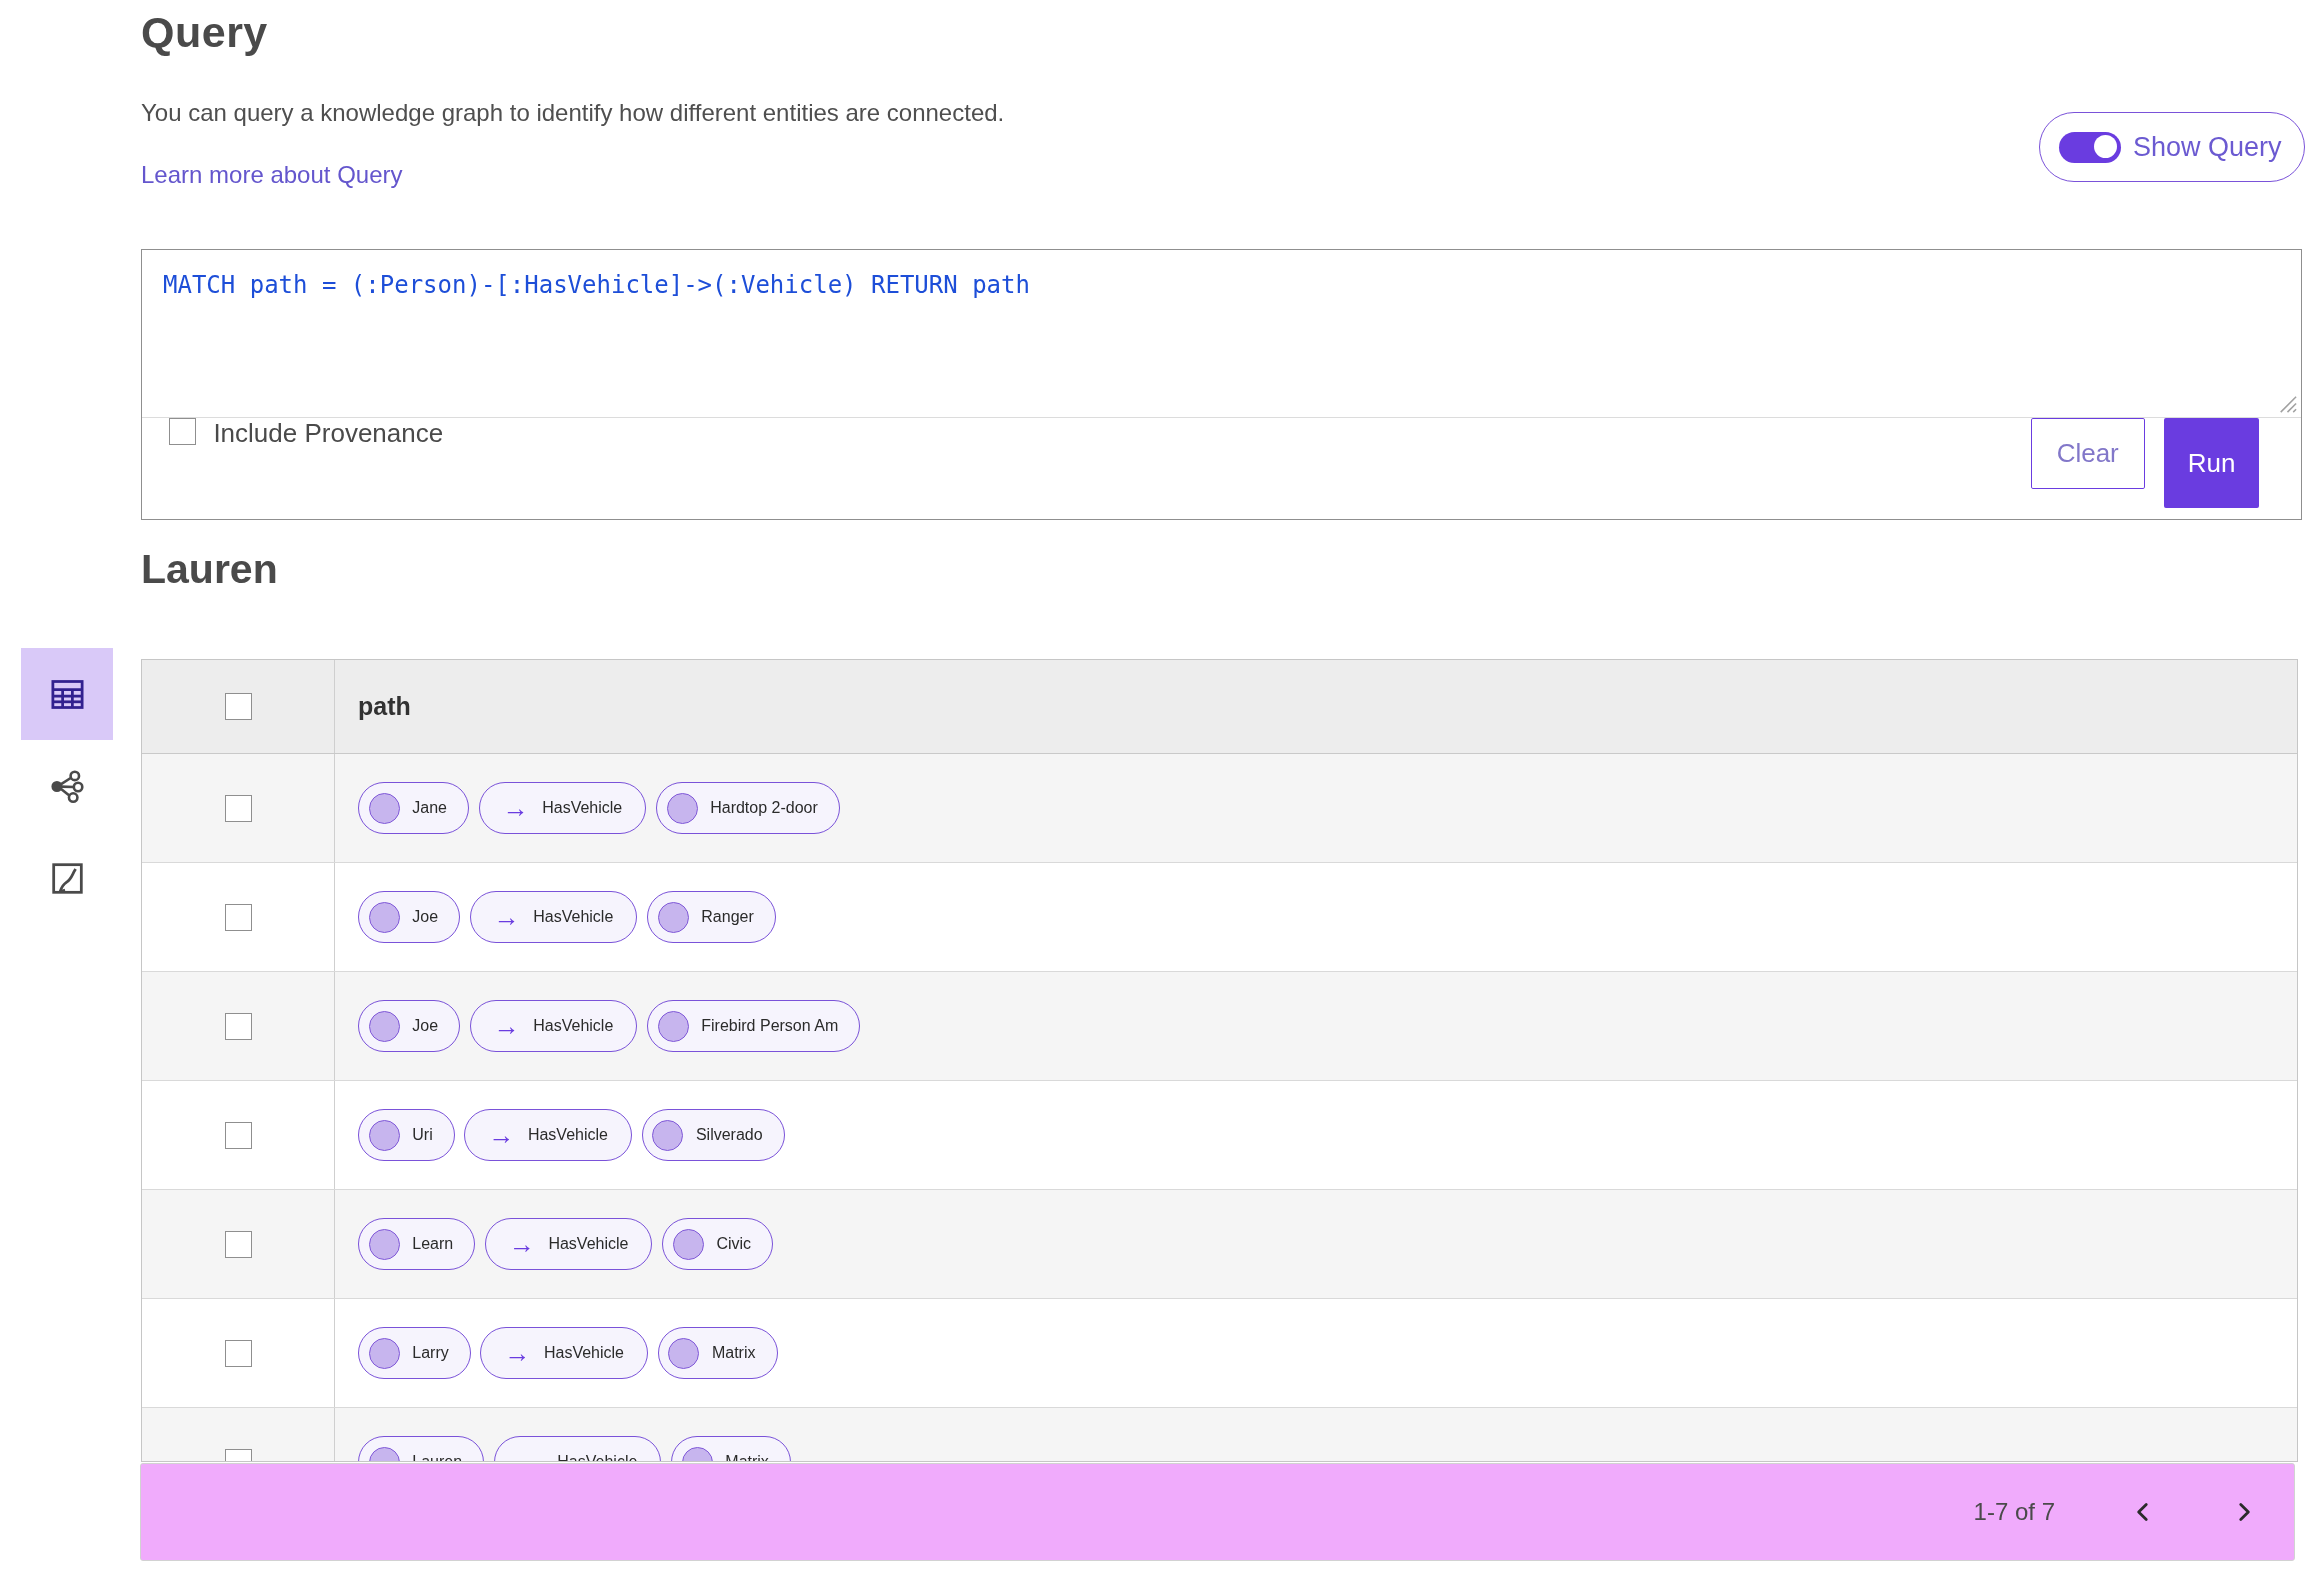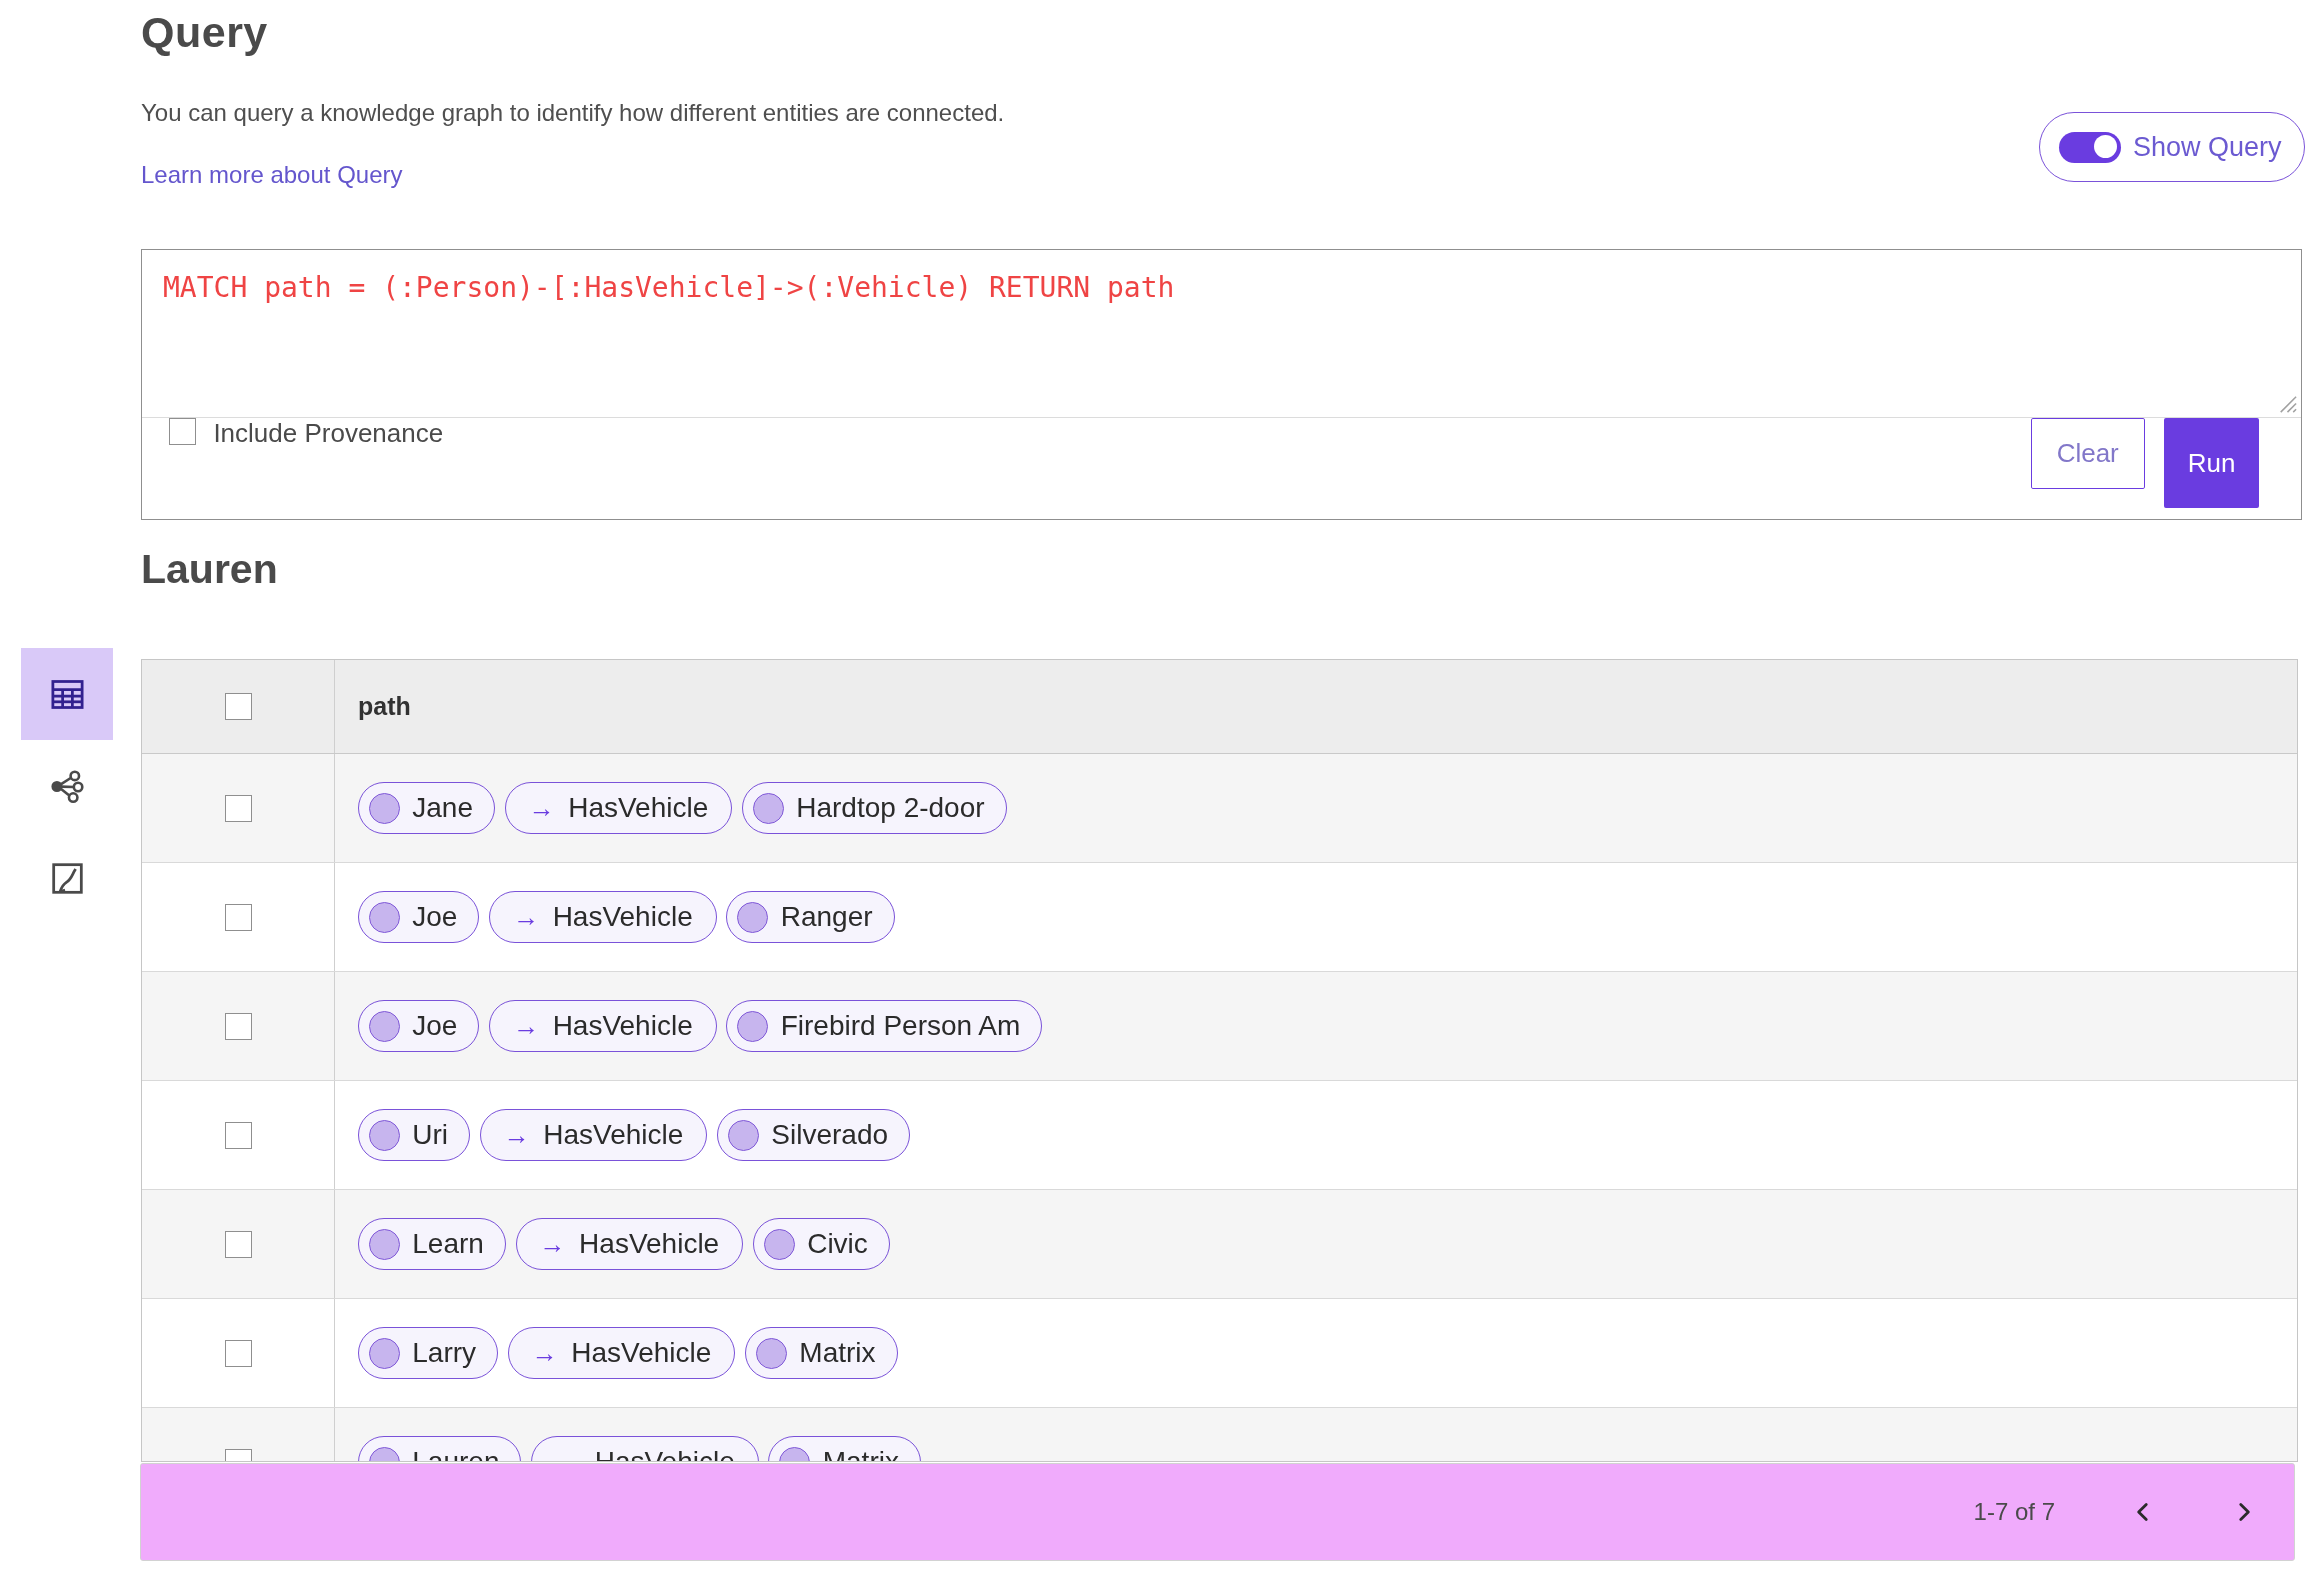--- a/index.html
+++ b/index.html
@@ -13,21 +13,21 @@
 
   
   .show-query { position:absolute; left:2039px; top:112px; height:70px; background:#fff; border:1.9px solid #7a52d9; border-radius:39px; display:flex; align-items:center; padding:0 23px 0 19.3px; cursor:pointer; }
   .switch { position:relative; width:62px; height:31px; background:#6a3ce0; border-radius:16.4px; flex:0 0 auto; }
   .knob { position:absolute; top:3.9px; right:4.8px; width:23px; height:23px; background:#fff; border-radius:50%; }
   .show-query-label { font-size:27px; color:#6b5ad1; margin-left:11.6px; white-space:nowrap; }
 
   
   .query-panel { position:absolute; left:141px; top:249px; width:2161px; height:271px; border:1.9px solid #8f8f8f; background:#fff; }
   .query-editor { position:relative; height:168px; border-bottom:1px solid #dcdcdc; }
-  textarea.code { width:100%; height:100%; border:none; outline:none; resize:none; padding:21px 21px; font-family:"DejaVu Sans Mono","Liberation Mono",monospace; font-size:28px; color:#ef4444; background:transparent; white-space:pre-wrap; }
+  textarea.code { width:100%; height:100%; border:none; outline:none; resize:none; padding:21px 21px; font-family:"DejaVu Sans Mono","Liberation Mono",monospace; font-size:24px; color:#1d4ed8; background:transparent; white-space:pre-wrap; }
   .resize-handle { position:absolute; right:2.9px; bottom:2.9px; opacity:0.8; }
   .query-bar { height:98px; display:flex; padding:0 42px 0 27px; }
   .checkbox { width:27px; height:27px; border:1.9px solid #8f8f8f; background:#fff; display:inline-block; cursor:pointer; flex:0 0 auto; }
   .prov-label { font-size:26px; color:#4a4a4a; margin-left:17.4px; }
   .spacer { flex:1; }
   .btn-clear { width:114px; height:71px; border:1.9px solid #6a3ce0; background:#fff; color:#8277c9; font-size:26px; font-family:inherit; cursor:pointer; margin-right:19.3px; border-radius:1.9px; }
   .btn-run { width:95px; height:90px; border:none; background:#6a3ce0; color:#ffffff; font-size:26px; font-family:inherit; cursor:pointer; border-radius:1.9px; }
 
   
   .h-results { position:absolute; left:141px; top:546px; margin:0; font-size:41px; font-weight:700; color:#4a4a4a; }
@@ -46,21 +46,21 @@
   .th-label { font-size:25px; font-weight:700; color:#323232; }
   .trow { height:109px; display:flex; border-bottom:1px solid #d9d9d9; background:#ffffff; }
   .trow.alt { background:#f5f5f5; }
 
   
   .pill { display:inline-flex; align-items:center; height:52px; border:1.9px solid #7a52d9; border-radius:27px; background:#f6f4fd; margin-right:9.7px; cursor:pointer; flex:0 0 auto; }
   .pill.entity { padding:0 21px 0 9.7px; }
   .pill.rel { padding:0 23px; }
   .node-circle { width:31px; height:31px; border-radius:50%; background:#c7b5ee; border:1.9px solid #8059d8; margin-right:12.6px; flex:0 0 auto; }
   .arrow { color:#6a3ce0; font-size:26px; margin-right:13.5px; line-height:1; }
-  .pill-label { font-size:28px; color:#2b2b2b; white-space:nowrap; }
+  .pill-label { font-size:16px; color:#2b2b2b; white-space:nowrap; }
 
   
   .pager { position:absolute; left:140px; top:1463px; width:2155px; height:98px; background:#f0abfc; border:1px solid #d2d2d2; border-radius:2.9px; display:flex; align-items:center; justify-content:flex-end; padding-right:37px; }
   .pager-range { font-size:24px; color:#4a4a4a; }
   .pager-btn { background:none; border:none; cursor:pointer; padding:0; margin-left:75px; display:flex; align-items:center; }
   .pager-btn svg { width:26px; height:26px; }
 </style>
 </head>
 <body>
 

